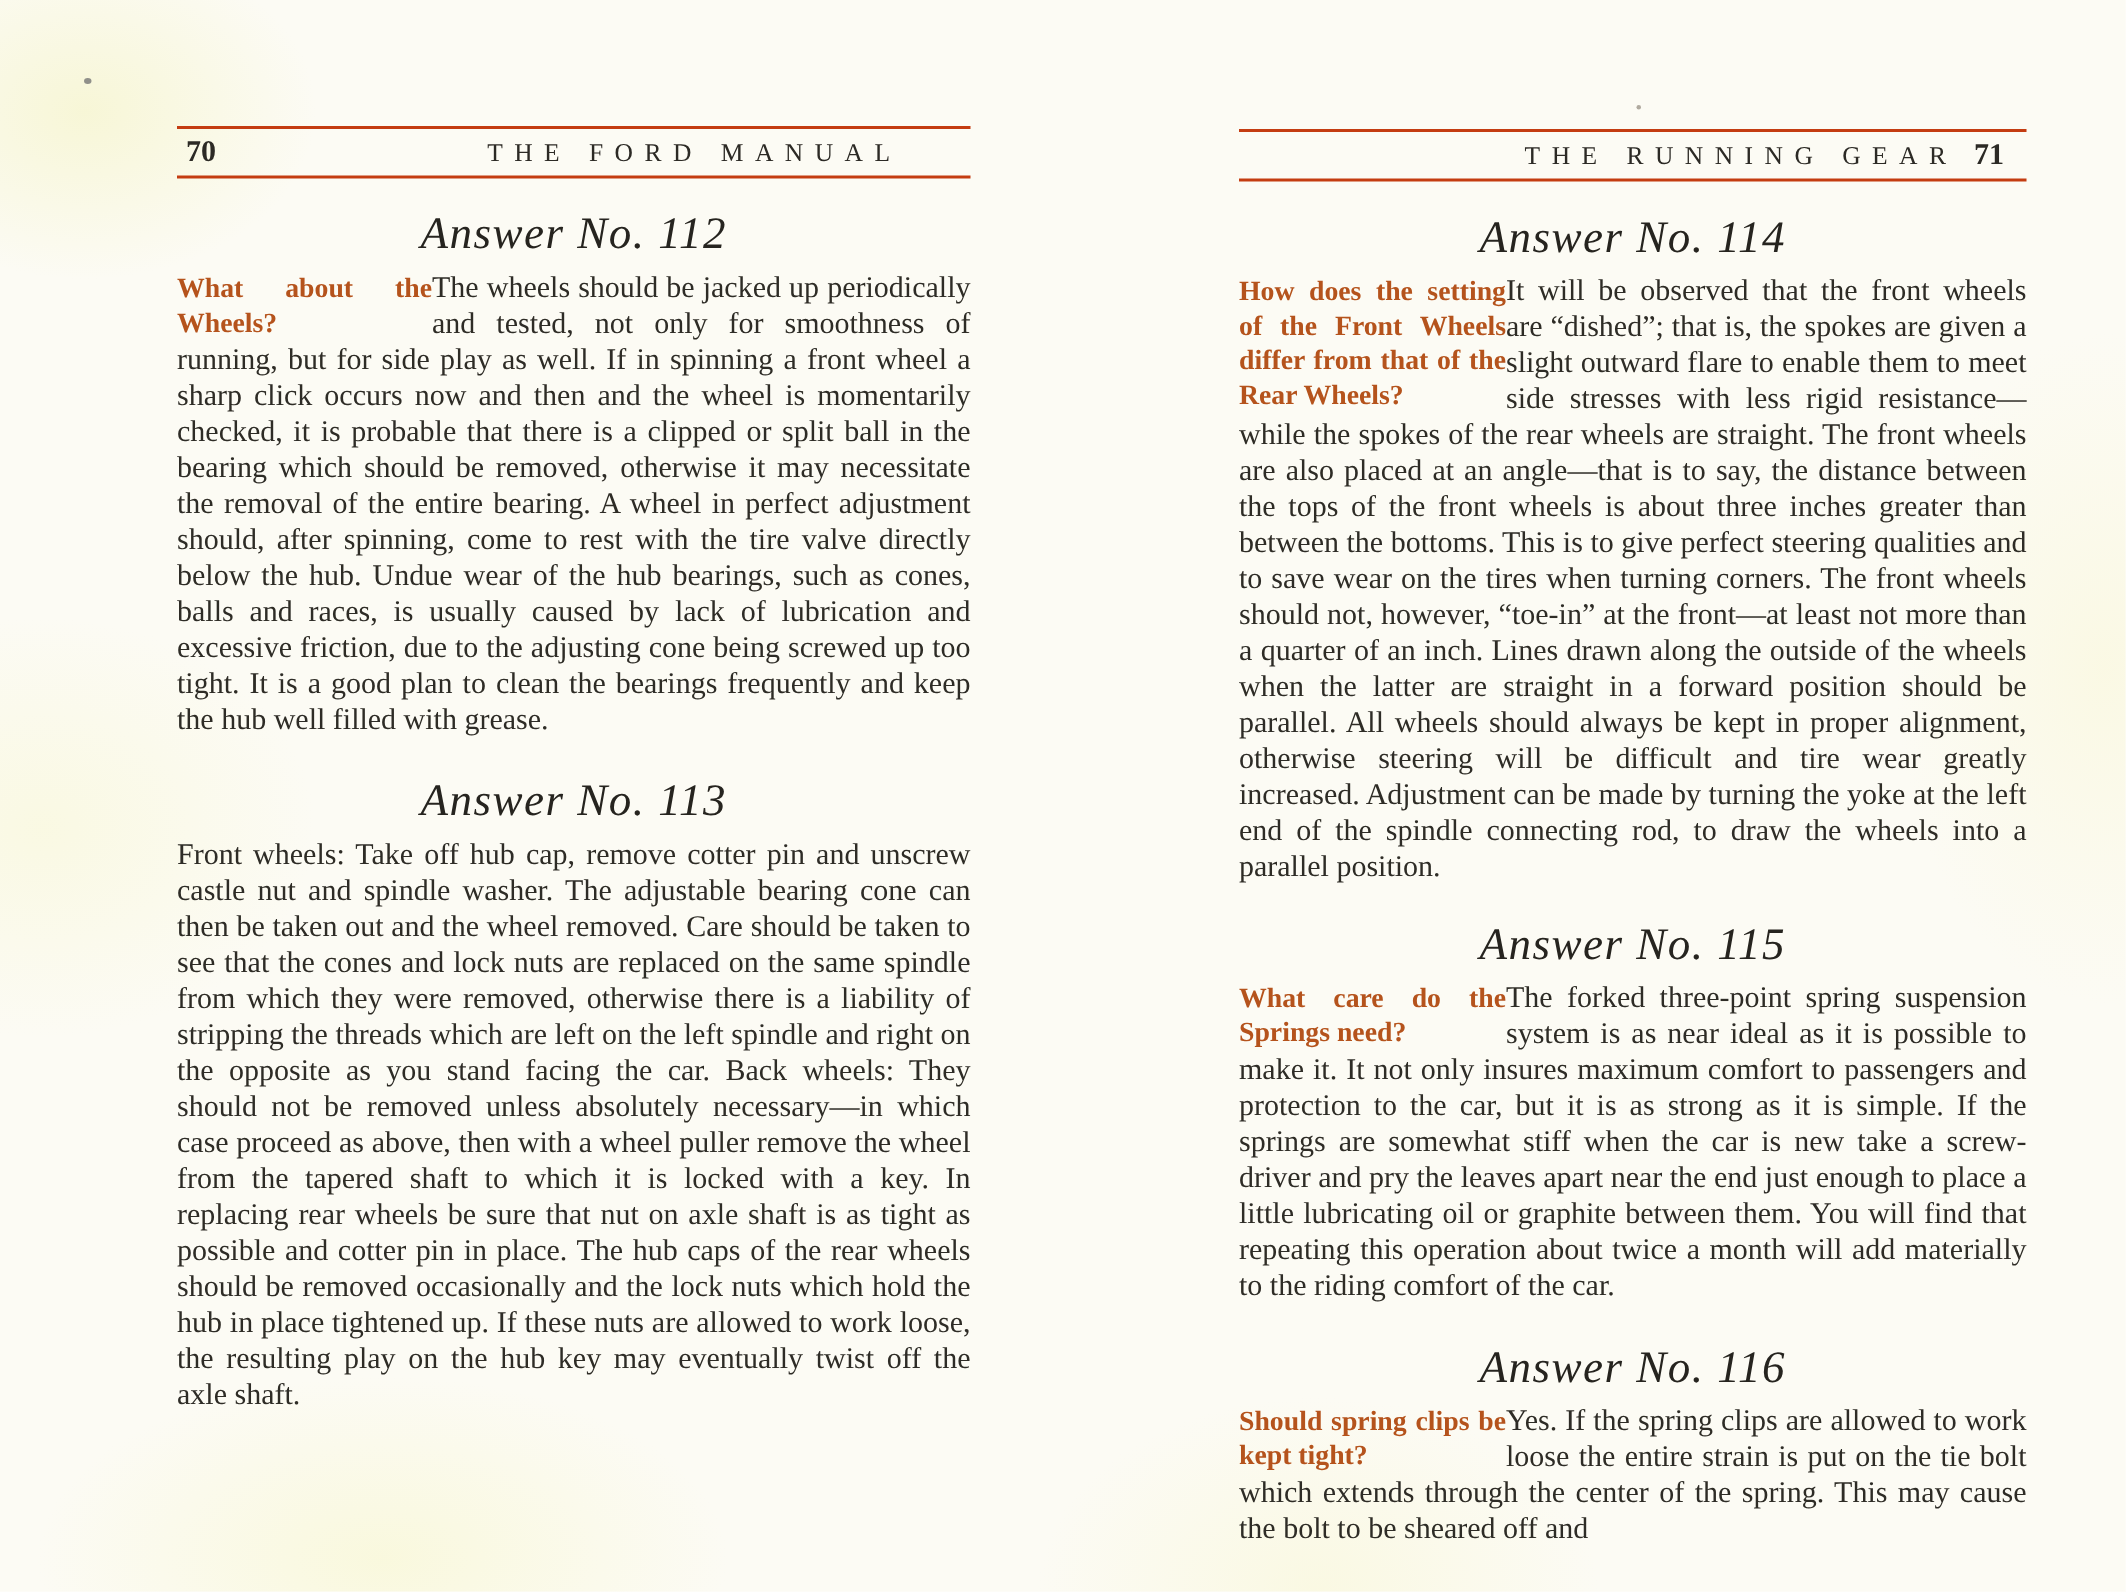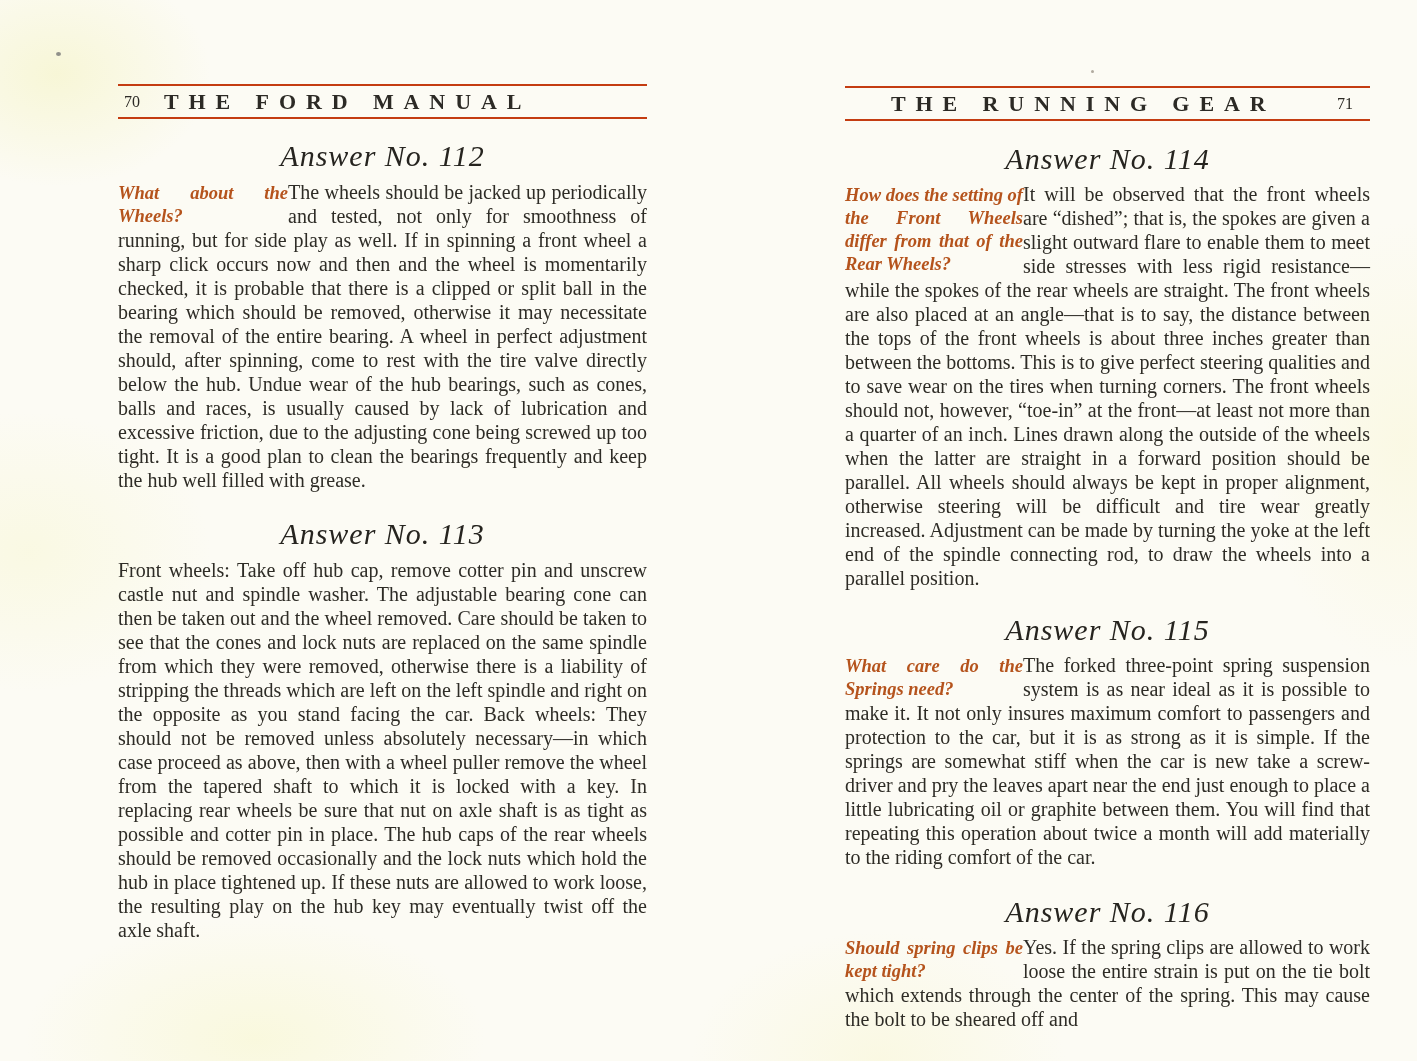--- a/index.html
+++ b/index.html
@@ -18,59 +18,58 @@
       radial-gradient(200px 320px at 99% 42%, rgba(248,245,204,0.40), rgba(248,245,204,0) 70%),
       radial-gradient(260px 180px at 62% 100%, rgba(248,246,209,0.50), rgba(248,246,209,0) 72%),
       #fcfbf4;
   }
   .speck { position: absolute; border-radius: 50%; }
   .speck-a { left: 56px; top: 52px; width: 5px; height: 4px; background: #90908a; }
   .speck-b { left: 1091px; top: 70px; width: 3px; height: 3px; background: #b0aa9f; }
 
   .page { position: absolute; }
   .page-left  { left: 118px; top: 84px;  width: 529px; }
-  .page-right { left: 845px; top: 86px; width: 525px; }
+  .page-right { left: 826px; top: 86px; width: 525px; }
 
   .running-head {
     display: grid;
     grid-template-columns: 46px 1fr 46px;
     align-items: center;
     height: 35px;
     border-top: 2px solid #c43c11;
     border-bottom: 2px solid #c43c11;
     color: #2c2a25;
   }
   .running-title {
-    text-align: left;
-    font-size: 22px;
-    font-weight: bold;
+    text-align: right;
+    font-size: 17px;
+    font-weight: normal;
     letter-spacing: 0.45em;
     white-space: nowrap;
   }
-  .page-number { font-size: 16px; font-weight: normal; }
+  .page-number { font-size: 20px; font-weight: bold; }
   .page-number.num-left  { text-align: left;  padding-left: 6px; }
   .page-number.num-right { text-align: center; padding-right: 4px; }
 
   .answer-heading {
     text-align: center;
     font-style: italic;
     font-weight: 500;
     font-size: 30px;
     letter-spacing: 1px;
     color: #26241f;
   }
   .answer-body {
     text-align: justify;
     font-size: 20px;
     line-height: 24px;
     color: #2e2c26;
   }
   .margin-note {
     float: left;
-    font-style: italic;
     font-weight: bold;
     font-size: 18.5px;
     line-height: 23px;
     color: #b5531c;
     padding-top: 2px;
   }
   .page-left  .margin-note { width: 170px; }
   .page-right .margin-note { width: 178px; }
 
   

